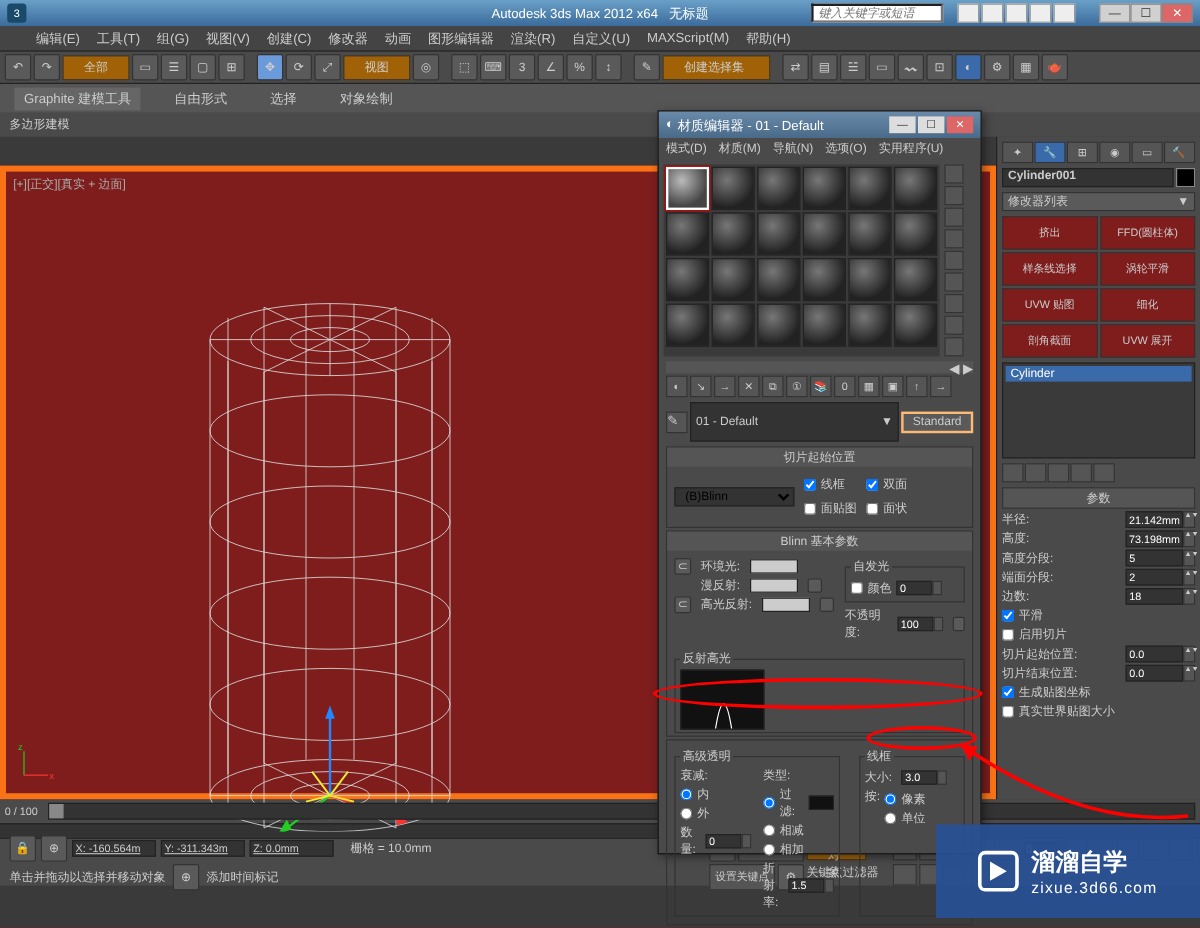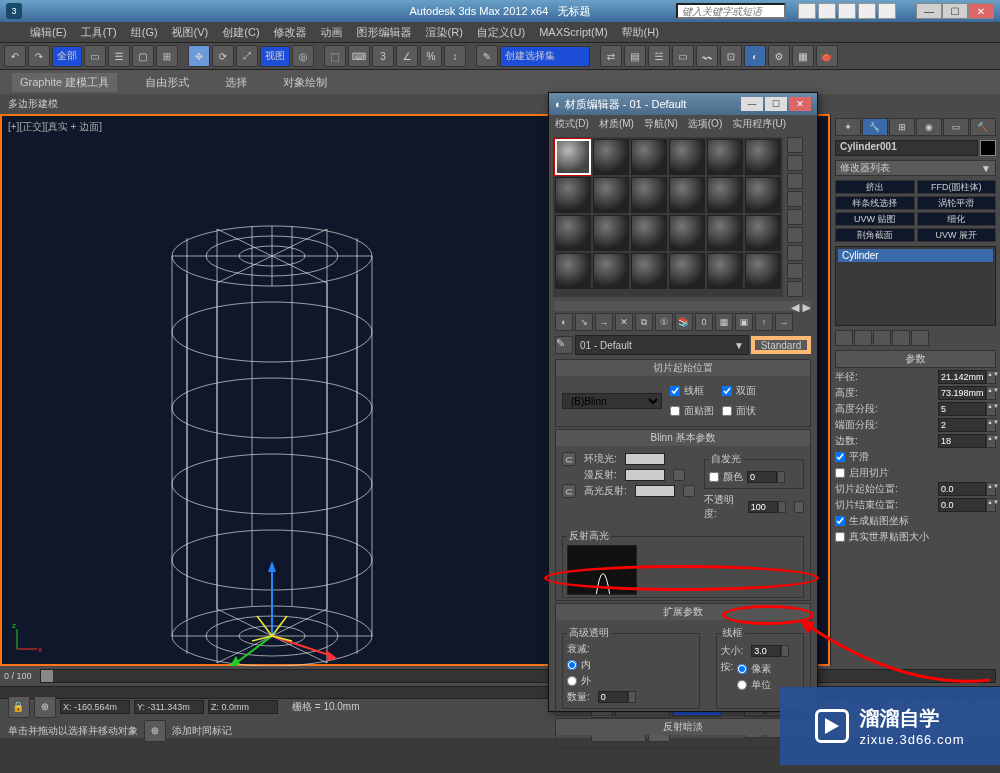--- a/index.html
+++ b/index.html
@@ -13,40 +13,40 @@
 .titlebar .tb-icons span { width: 18px; height: 16px; background: #eee; border: 1px solid #999; }
 .titlebar .wincontrols { display: flex; gap: 0; margin-left: 20px; }
 .titlebar .wincontrols span { width: 26px; height: 16px; background: #d0d0d0; border: 1px solid #888; display: flex; align-items: center; justify-content: center; color: #333; font-size: 10px; }
 .titlebar .wincontrols .close { background: #d66; color: #fff; }
 .menubar { height: 20px; background: #444; display: flex; align-items: center; padding: 0 30px; gap: 14px; font-size: 11px; }
 .menubar span { cursor: pointer; }
 .toolbar-row { height: 28px; background: #4a4a4a; border-top: 1px solid #222; border-bottom: 1px solid #222; display: flex; align-items: center; padding: 0 4px; gap: 2px; }
 .tool-btn { width: 22px; height: 22px; background: #5a5a5a; border: 1px solid #333; border-radius: 2px; display: flex; align-items: center; justify-content: center; font-size: 10px; color: #ccc; }
 .tool-btn.blue { background: #3a6aaa; }
 .tool-btn.active { background: #6a9ada; }
-.tool-dropdown { height: 21px; background: #1d4ed8; border: 1px solid #333; padding: 0 4px; font-size: 10px; color: #ccc; display: flex; align-items: center; }
+.tool-dropdown { height: 21px; background: #a16207; border: 1px solid #333; padding: 0 17px; font-size: 10px; color: #ccc; display: flex; align-items: center; }
 .ribbon { height: 24px; background: #555; display: flex; align-items: center; gap: 20px; padding: 0 12px; font-size: 11px; }
 .ribbon .tab { padding: 2px 8px; }
 .ribbon .tab.active { background: #666; }
 .sub-ribbon { height: 20px; background: #4a4a4a; padding: 0 8px; font-size: 10px; display: flex; align-items: center; }
 .main-area { display: flex; height: 552px; }
-.viewport { flex: 1; background: #0f172a; position: relative; border: 2px solid #f97316; }
+.viewport { flex: 1; background: #7f1d1d; position: relative; border: 5px solid #f97316; margin-top: 24px; }
 .viewport-label { position: absolute; top: 4px; left: 6px; font-size: 10px; color: #aaa; }
 .cylinder-canvas { position: absolute; top: 50px; left: 120px; }
 .axis-gizmo { position: absolute; bottom: 10px; left: 10px; width: 30px; height: 30px; }
 .right-panel { width: 170px; background: #4a4a4a; border-left: 1px solid #222; padding: 4px; overflow: hidden; }
 .rp-tabs { display: flex; gap: 1px; margin-bottom: 4px; }
 .rp-tabs span { flex: 1; height: 18px; background: #555; border: 1px solid #333; display: flex; align-items: center; justify-content: center; font-size: 9px; }
 .rp-tabs span.active { background: #3a6aaa; }
 .object-name-row { display: flex; gap: 2px; margin-bottom: 4px; font-weight: bold; }
 .object-name { flex: 1; height: 16px; background: #333; border: 1px solid #222; padding: 0 4px; font-size: 10px; }
 .color-swatch { width: 16px; height: 16px; background: #000; border: 1px solid #888; }
 .mod-dropdown { width: 100%; height: 16px; background: #5a5a5a; border: 1px solid #333; font-size: 10px; padding: 0 4px; margin-bottom: 4px; display: flex; align-items: center; justify-content: space-between; }
 .mod-btns { display: grid; grid-template-columns: 1fr 1fr; gap: 2px; margin-bottom: 4px; }
-.mod-btns button { height: 14px; background: #0f172a; border: 1px solid #333; color: #ccc; font-size: 9px; }
+.mod-btns button { height: 28px; background: #7f1d1d; border: 1px solid #333; color: #ccc; font-size: 9px; }
 .mod-stack { height: 80px; background: #3a3a3a; border: 1px solid #222; padding: 2px; }
 .mod-stack .item { background: #3a6aaa; color: #fff; padding: 1px 4px; font-size: 10px; }
 .stack-toolbar { display: flex; gap: 1px; margin: 4px 0; }
 .stack-toolbar span { width: 18px; height: 16px; background: #555; border: 1px solid #333; }
 .rollout-title { background: #555; border: 1px solid #333; text-align: center; font-size: 10px; padding: 1px; margin: 4px 0 2px; }
 .param-row { display: flex; align-items: center; justify-content: space-between; margin: 2px 0; font-size: 10px; }
 .spinner { display: flex; }
 .spinner input { width: 48px; height: 14px; background: #333; border: 1px solid #222; color: #fff; font-size: 9px; padding: 0 2px; }
 .spinner .arrows { width: 10px; background: #555; border: 1px solid #333; font-size: 6px; text-align: center; }
 .checkbox-row { display: flex; align-items: center; gap: 4px; font-size: 10px; margin: 2px 0; }
@@ -60,22 +60,22 @@
 .mat-slots { display: flex; padding: 4px; gap: 4px; }
 .slot-grid { display: grid; grid-template-columns: repeat(6, 36px); grid-template-rows: repeat(4, 36px); gap: 2px; background: #3a3a3a; padding: 2px; }
 .slot { width: 36px; height: 36px; background: radial-gradient(circle at 35% 30%, #777, #222 70%); border: 1px solid #222; }
 .slot.selected { border: 2px solid #fff; outline: 1px solid #c00; background: radial-gradient(circle at 35% 30%, #bbb, #444 70%); }
 .slot-side { width: 16px; display: flex; flex-direction: column; gap: 2px; }
 .slot-side span { width: 16px; height: 16px; background: #555; border: 1px solid #333; }
 .mat-toolbar { display: flex; gap: 2px; padding: 2px 6px; flex-wrap: wrap; }
 .mat-toolbar span { width: 18px; height: 18px; background: #555; border: 1px solid #333; font-size: 9px; display: flex; align-items: center; justify-content: center; }
 .mat-name-row { display: flex; gap: 2px; padding: 2px 6px; align-items: center; }
 .mat-name-row .picker { width: 18px; height: 18px; background: #555; border: 1px solid #333; }
-.mat-name-row .name-dd { flex: 1; height: 20px; background: #333; border: 1px solid #222; font-size: 10px; padding: 0 4px; display: flex; align-items: center; }
-.mat-name-row .type-btn { width: 60px; height: 18px; background: #5a5a5a; border: 4px solid #fdba74; font-size: 10px; display: flex; align-items: center; justify-content: center; }
+.mat-name-row .name-dd { flex: 1; height: 33px; background: #333; border: 1px solid #222; font-size: 10px; padding: 0 4px; display: flex; align-items: center; }
+.mat-name-row .type-btn { width: 60px; height: 18px; background: #5a5a5a; border: 2px solid #fdba74; font-size: 10px; display: flex; align-items: center; justify-content: center; }
 .mat-rollout { margin: 2px 6px; border: 1px solid #333; }
 .mat-rollout-title { background: #555; text-align: center; font-size: 10px; padding: 1px; }
 .mat-body { padding: 4px 6px; font-size: 10px; }
 .shader-row { display: flex; gap: 8px; align-items: center; margin: 2px 0; }
 .shader-select { width: 100px; height: 16px; background: #333; border: 1px solid #222; font-size: 10px; padding: 0 4px; }
 .color-well { width: 40px; height: 12px; background: #ccc; border: 1px solid #222; }
 .color-well.black { background: #111; }
 .mini-spinner { display: flex; }
 .mini-spinner input { width: 30px; height: 12px; background: #333; border: 1px solid #222; color: #fff; font-size: 9px; padding: 0 2px; }
 .mini-spinner .ar { width: 8px; background: #555; border: 1px solid #333; }
@@ -83,21 +83,21 @@
 .hilite-curve { width: 100%; height: 100%; }
 .timeline { height: 20px; background: #4a4a4a; display: flex; align-items: center; }
 .timeline .tl-track { flex: 1; height: 14px; background: #333; border: 1px solid #222; margin: 0 4px; position: relative; }
 .timeline .tl-marker { position: absolute; left: 0; width: 12px; height: 12px; background: #888; }
 .timeline .tl-label { font-size: 9px; padding: 0 4px; }
 .status-area { height: 40px; background: #4a4a4a; border-top: 1px solid #222; display: flex; font-size: 10px; }
 .status-left { width: 250px; padding: 2px 4px; }
 .prompt-row { display: flex; align-items: center; gap: 4px; margin: 2px 0; }
 .prompt-row input { height: 14px; background: #fff; color: #c22; border: 1px solid #333; font-size: 9px; padding: 0 2px; }
 .coord-box { display: flex; align-items: center; gap: 4px; }
-.coord-box input { width: 70px; height: 14px; background: #333; border: 1px solid #222; color: #ccc; font-size: 9px; padding: 0 2px; }
+.coord-box input { width: 70px; height: 14px; background: #333; border: 1px solid #222; color: #ccc; font-size: 9px; padding: 0 2px; text-decoration: underline; }
 .status-mid { flex: 1; display: flex; align-items: center; gap: 8px; padding: 0 8px; }
 .status-right { display: flex; align-items: center; gap: 2px; padding: 0 4px; flex-wrap: wrap; width: 260px; }
 .status-right span { width: 20px; height: 18px; background: #555; border: 1px solid #333; }
 .viewcube { position: absolute; top: 8px; right: 8px; width: 50px; height: 50px; }
 .red-ellipse1 { position: absolute; border: 3px solid #f00; border-radius: 50%; pointer-events: none; z-index: 200; }
 .watermark { position: absolute; right: 0; bottom: 8px; width: 220px; height: 78px; background: rgba(40,80,150,0.92); display: flex; align-items: center; justify-content: center; color: #fff; z-index: 300; gap: 10px; }
 .watermark .play { width: 34px; height: 34px; border: 3px solid #fff; border-radius: 6px; display: flex; align-items: center; justify-content: center; }
 .watermark .play::after { content: ""; border-left: 14px solid #fff; border-top: 8px solid transparent; border-bottom: 8px solid transparent; }
 .watermark .txt { display: flex; flex-direction: column; }
 .watermark .big { font-size: 20px; font-weight: bold; }
@@ -580,21 +580,20 @@
         <div class="hilite-box">
             <svg class="hilite-curve">
               <path d="M0,50 L28,50 Q35,5 42,50 L70,50" stroke="#fff" fill="none"></path>
             </svg>
           </div>
       </div>
     </fieldset>
   </div>
 
   <div class="mat-rollout">
-    <div class="mat-rollout-title">扩展参数</div>
     <div class="mat-body" style="display:flex;gap:16px">
       <fieldset style="flex:1.3">
           <legend>高级透明</legend>
         <div style="display:flex;gap:10px">
           <div>
             <div>衰减:</div>
             <label class="checkbox-row">
                 <input type="radio" checked="" style="">
                 <span>内</span>
               </label>
@@ -603,20 +602,43 @@
                 <span>外</span>
               </label>
             <div class="shader-row">
                 <span>数量:</span>
                 <div class="mini-spinner">
                   <input value="0" style="">
                   <div class="ar"></div>
                 </div>
               </div>
           </div>
+          <div>
+            <div>类型:</div>
+            <label class="checkbox-row">
+                <input type="radio" checked="" style="">
+                <span>过滤:</span>
+                <div class="color-well black" style="width:24px"></div>
+              </label>
+            <label class="checkbox-row">
+                <input type="radio" style="">
+                <span>相减</span>
+              </label>
+            <label class="checkbox-row">
+                <input type="radio" style="">
+                <span>相加</span>
+              </label>
+            <div class="shader-row">
+                <span>折射率:</span>
+                <div class="mini-spinner">
+                  <input value="1.5" style="">
+                  <div class="ar"></div>
+                </div>
+              </div>
+          </div>
         </div>
       </fieldset>
       <fieldset style="flex:0.8">
           <legend>线框</legend>
         <div class="shader-row">
             <span>大小:</span>
             <div class="mini-spinner">
               <input value="3.0" style="">
               <div class="ar"></div>
             </div>

